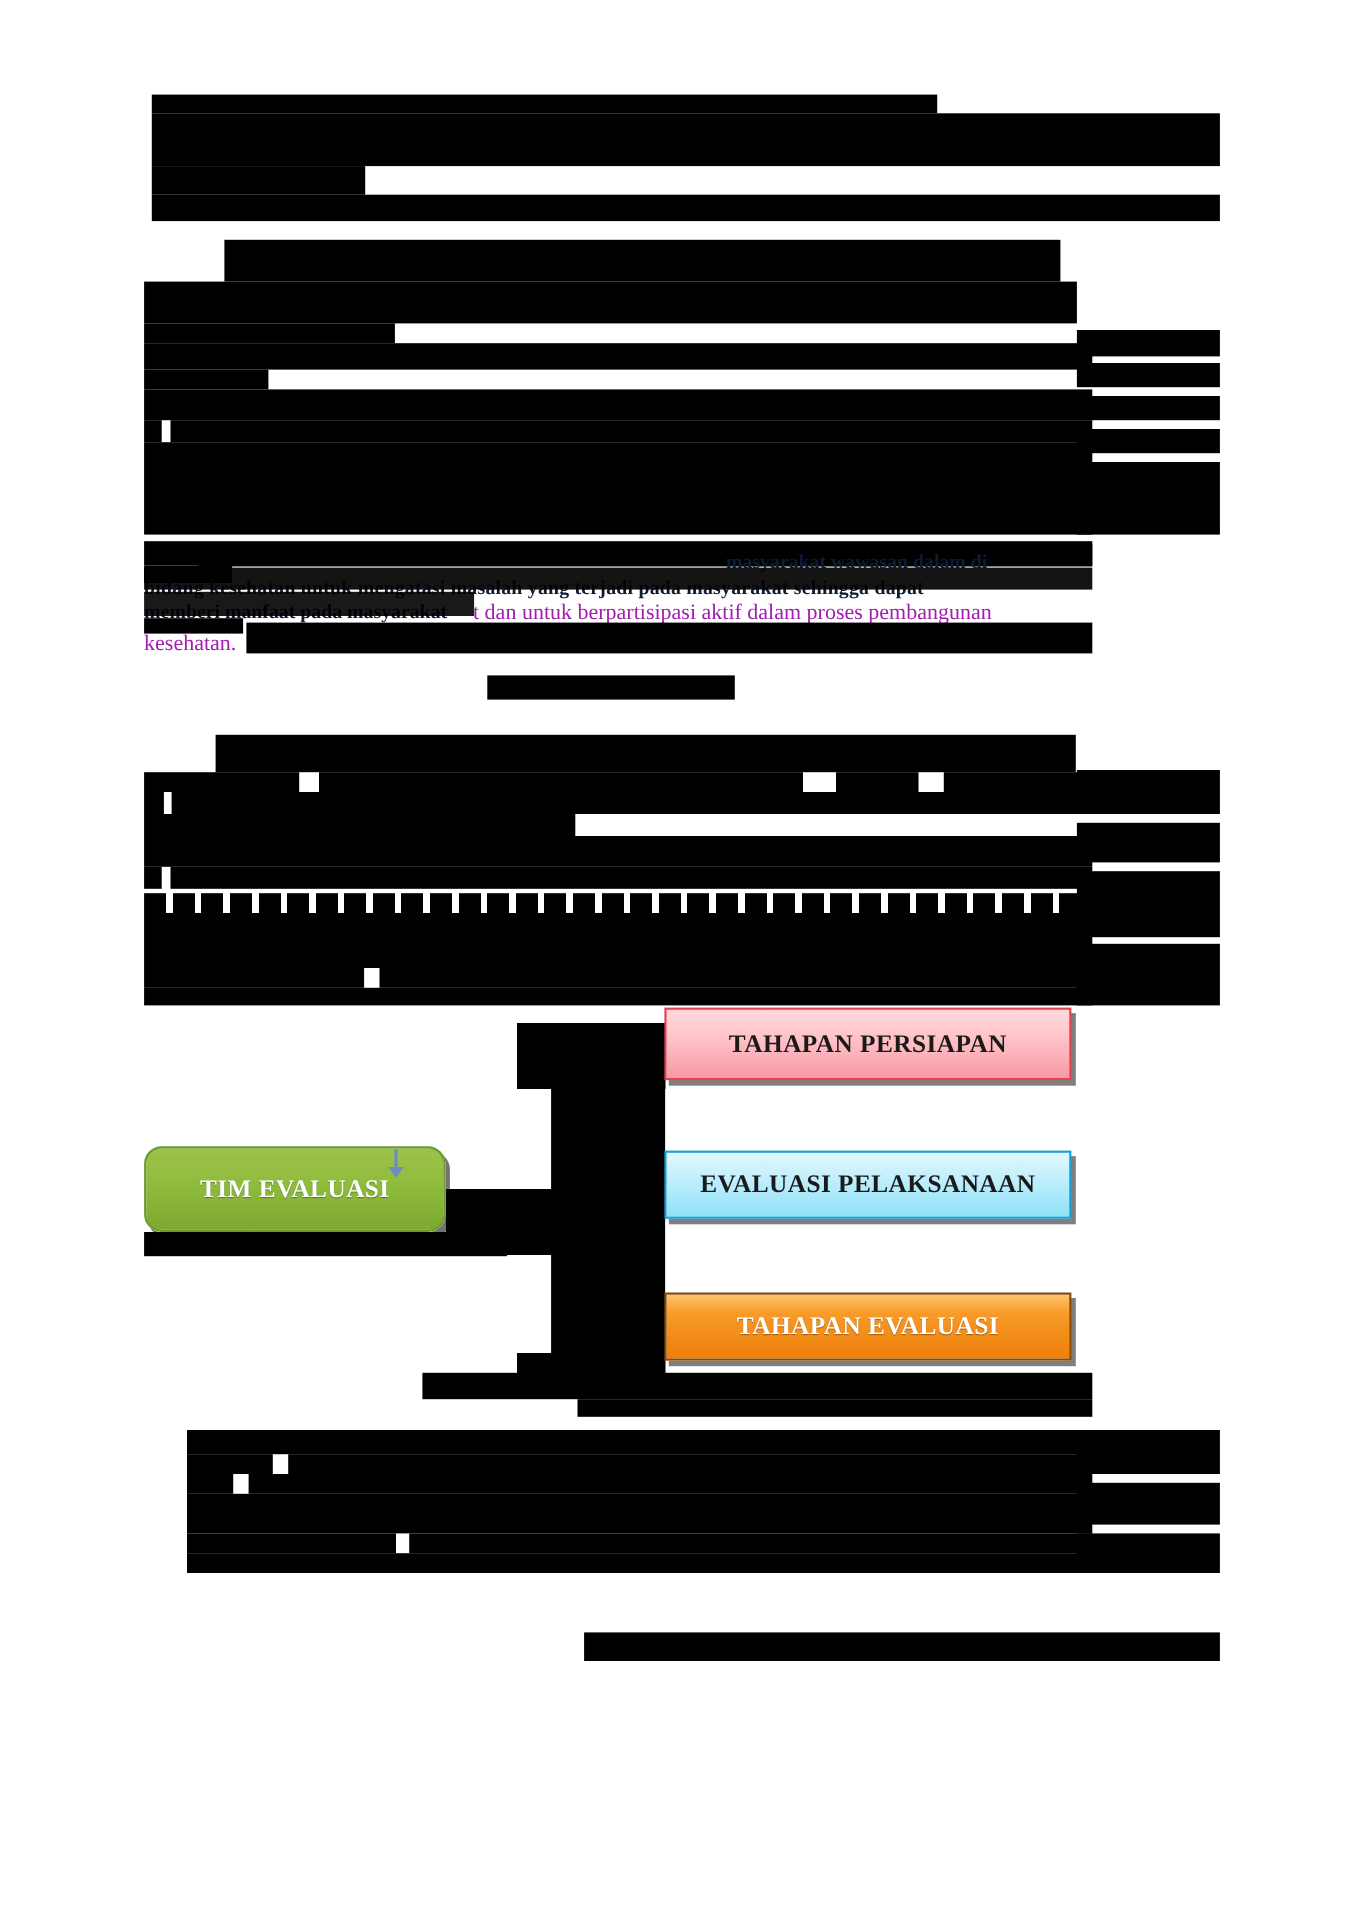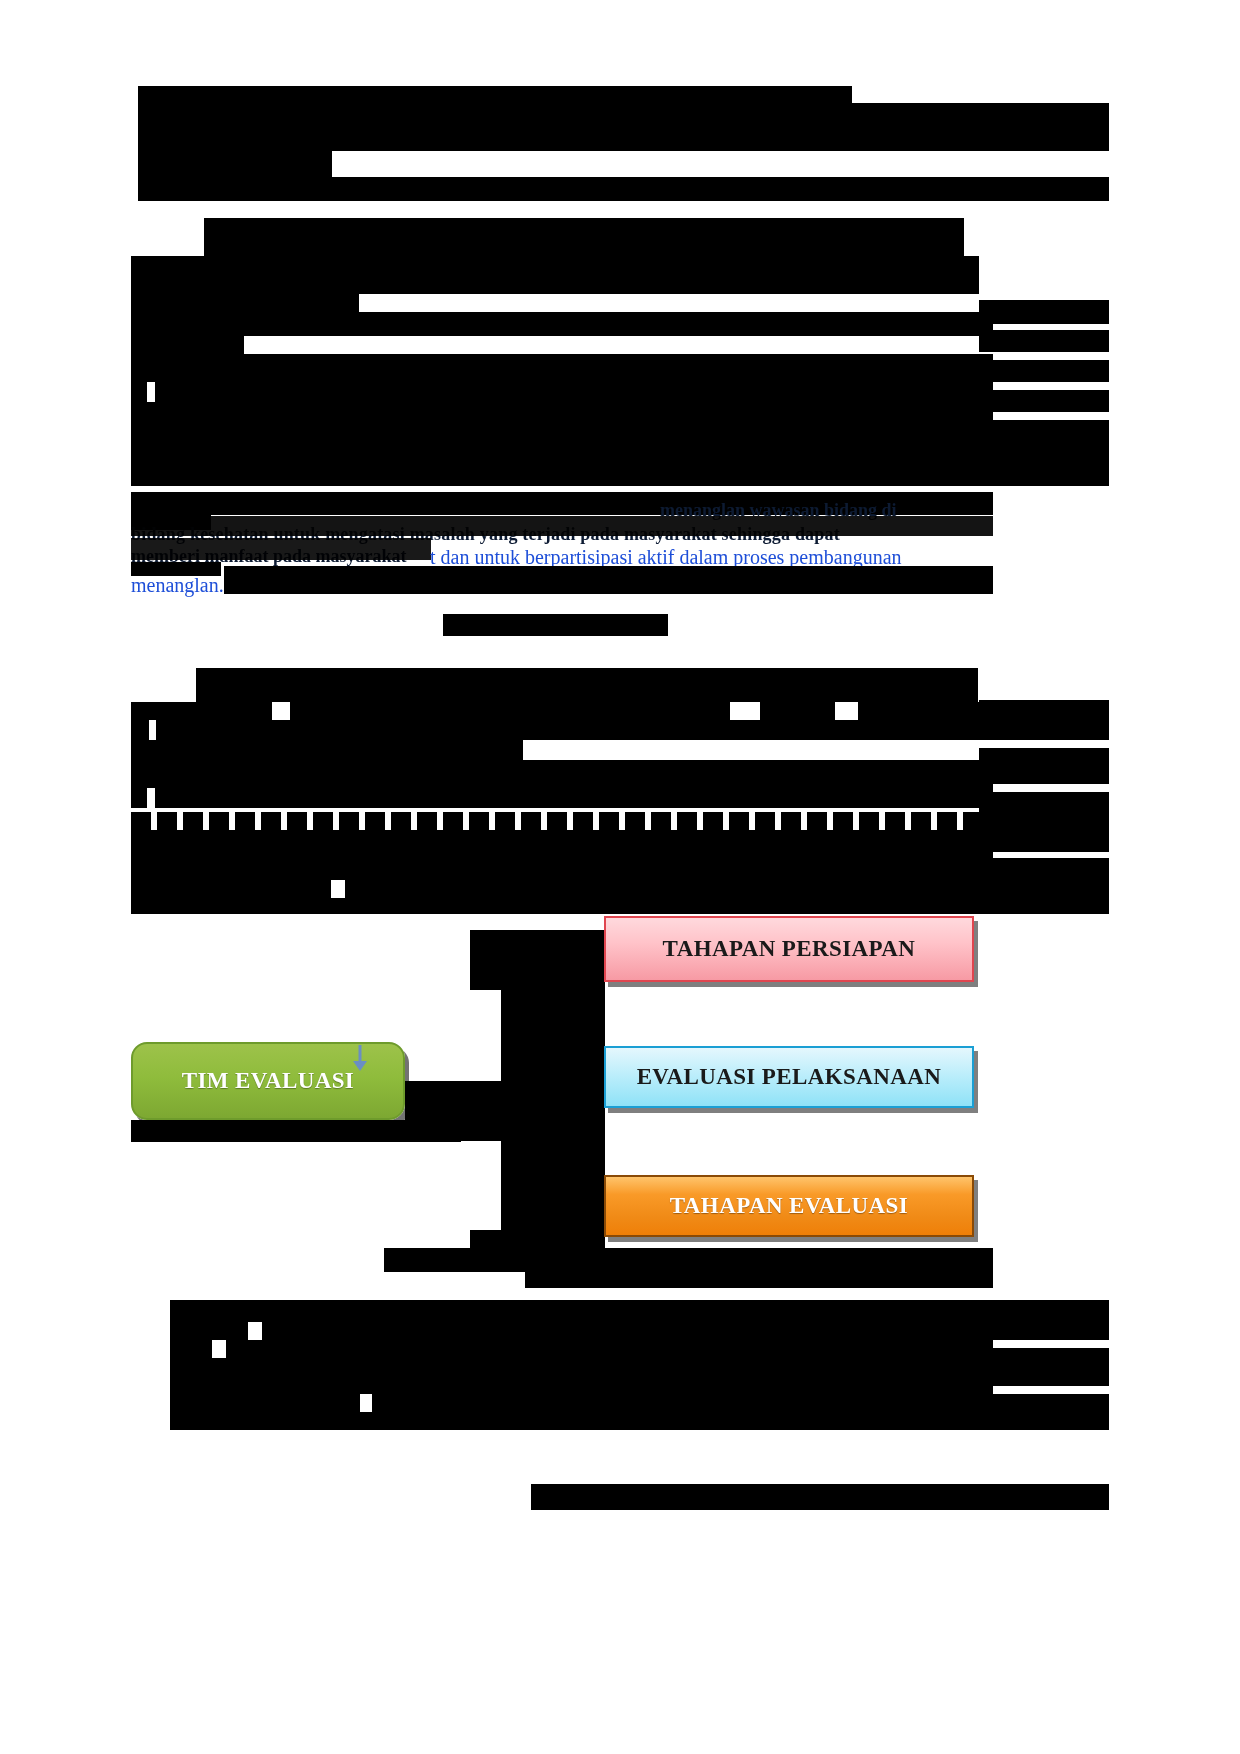--- a/index.html
+++ b/index.html
@@ -23,21 +23,21 @@
     position: absolute;
     background: #000000;
   }
 
   
   .doc-text {
     position: absolute;
     font-family: "Liberation Serif", "DejaVu Serif", serif;
     font-size: 20px;
     line-height: 30px;
-    color: #1d4ed8;
+    color: #a21caf;
     text-align: justify;
     white-space: nowrap;
   }
 
   .fc-box {
     position: absolute;
     display: flex;
     align-items: center;
     justify-content: center;
     font-family: "Liberation Serif", "DejaVu Serif", serif;
@@ -142,32 +142,32 @@
   <div class="redact" style="left:979px; top:300px; width:130px; height:24px;"></div>
   <div class="redact" style="left:979px; top:330px; width:130px; height:22px;"></div>
   <div class="redact" style="left:979px; top:360px; width:130px; height:22px;"></div>
   <div class="redact" style="left:979px; top:390px; width:130px; height:22px;"></div>
   <div class="redact" style="left:979px; top:420px; width:130px; height:66px;"></div>
 
   <div class="redact" style="left:131px; top:492px; width:862px; height:22px;"></div>
   <div class="redact" style="left:131px; top:514px; width:80px; height:14px;"></div>
   <div class="redact" style="left:180px; top:495px; width:813px; height:20px;"></div>
 
-  <div class="doc-text" style="left:660px; top:495px; color:#0d1b33; font-weight:bold; font-size:18px;">menanglan wawasan bidang di</div>
+  <div class="doc-text" style="left:660px; top:495px; color:#0d1b33; font-weight:bold; font-size:18px;">masyarakat wawasan dalam di</div>
   <div class="redact" style="left:131px; top:516px; width:80px; height:14px;"></div>
 
   <div class="doc-text" style="left:131px; top:519px; color:#0d1b33; font-weight:bold; font-size:18px; letter-spacing:0.2px;">bidang kesehatan untuk mengatasi masalah yang terjadi pada masyarakat sehingga dapat</div>
   <div class="redact" style="left:131px; top:516px; width:862px; height:20px; mix-blend-mode:multiply; opacity:0.92;"></div>
 
   <div class="doc-text" style="left:131px; top:541px; color:#0d1b33; font-weight:bold; font-size:18px;">memberi manfaat pada masyarakat</div>
   <div class="redact" style="left:131px; top:538px; width:300px; height:22px; opacity:0.9;"></div>
 
   <div class="doc-text" style="left:430px; top:542px;">t dan untuk berpartisipasi aktif dalam proses pembangunan</div>
   <div class="redact" style="left:131px; top:562px; width:90px; height:14px;"></div>
-  <div class="doc-text" style="left:131px; top:570px;">menanglan.</div>
+  <div class="doc-text" style="left:131px; top:570px;">kesehatan.</div>
   <div class="redact" style="left:224px; top:566px; width:769px; height:28px;"></div>
 
   <div class="redact" style="left:443px; top:614px; width:225px; height:22px;"></div>
 
   <div class="redact" style="left:196px; top:668px; width:782px; height:34px;"></div>
   <div class="redact" style="left:131px; top:702px; width:141px; height:18px;"></div>
   <div class="redact" style="left:290px; top:702px; width:440px; height:18px;"></div>
   <div class="redact" style="left:760px; top:702px; width:75px; height:18px;"></div>
   <div class="redact" style="left:858px; top:702px; width:135px; height:18px;"></div>
   <div class="redact" style="left:131px; top:720px; width:18px; height:20px;"></div>

